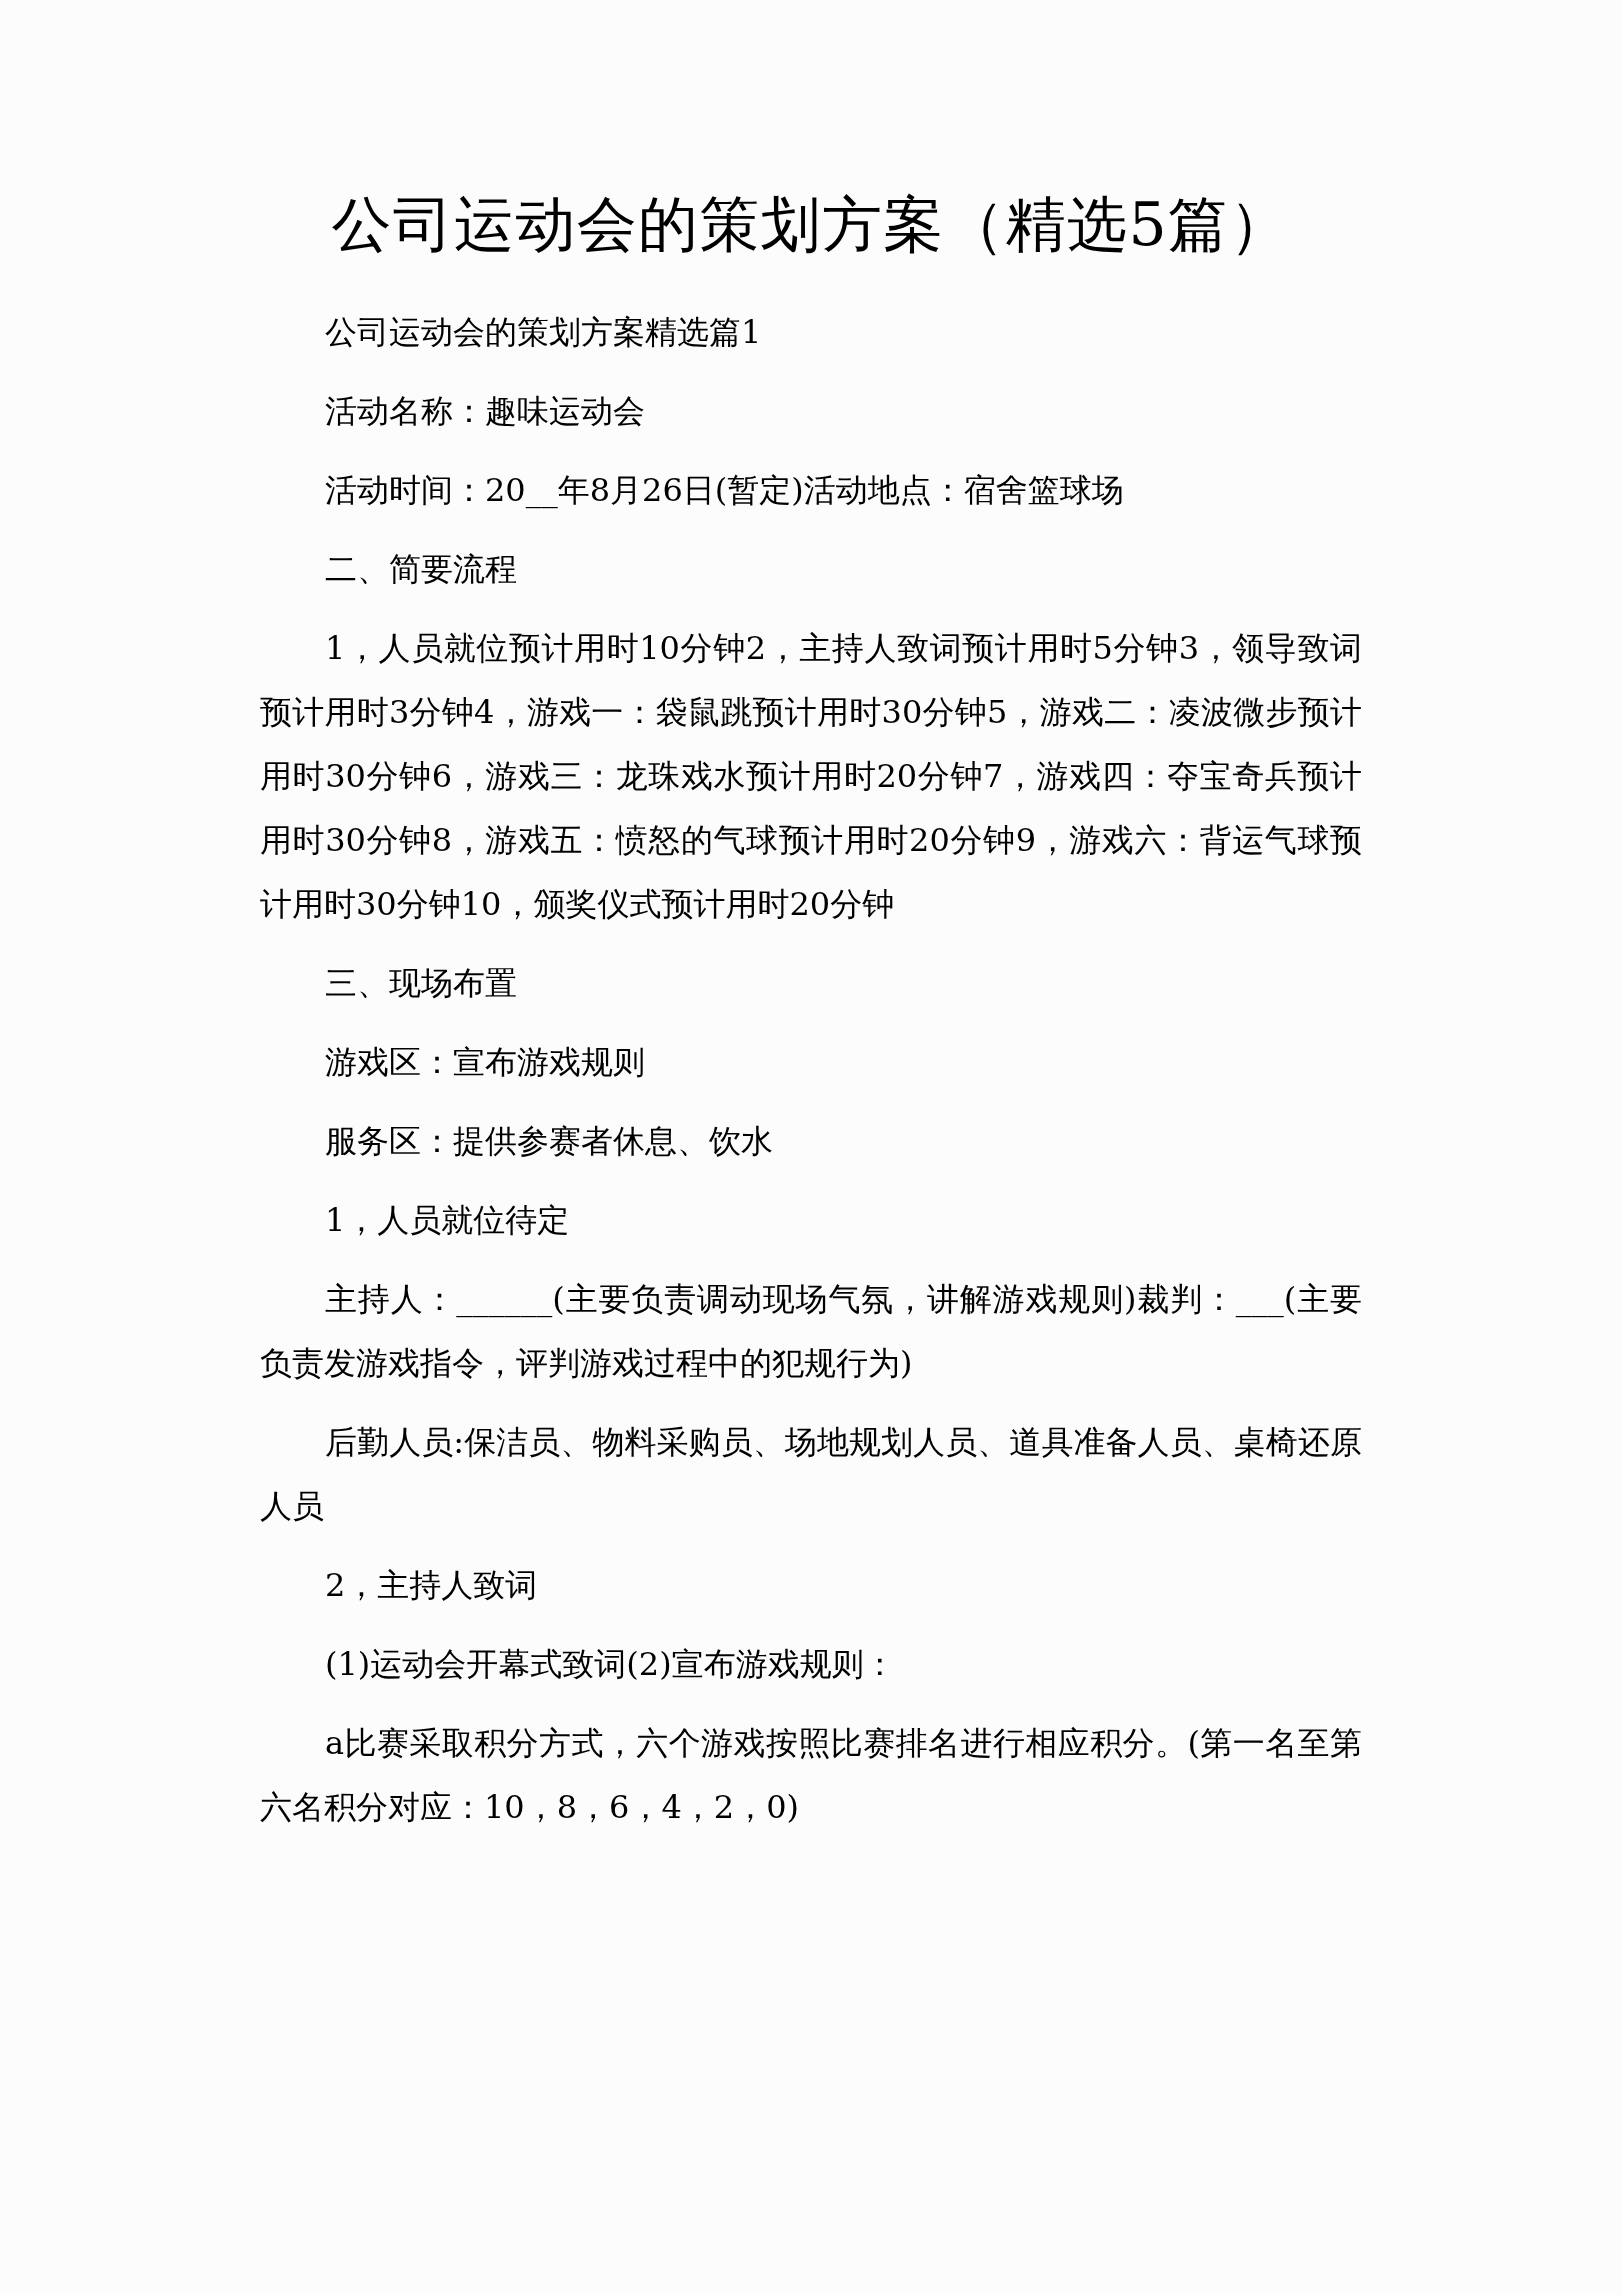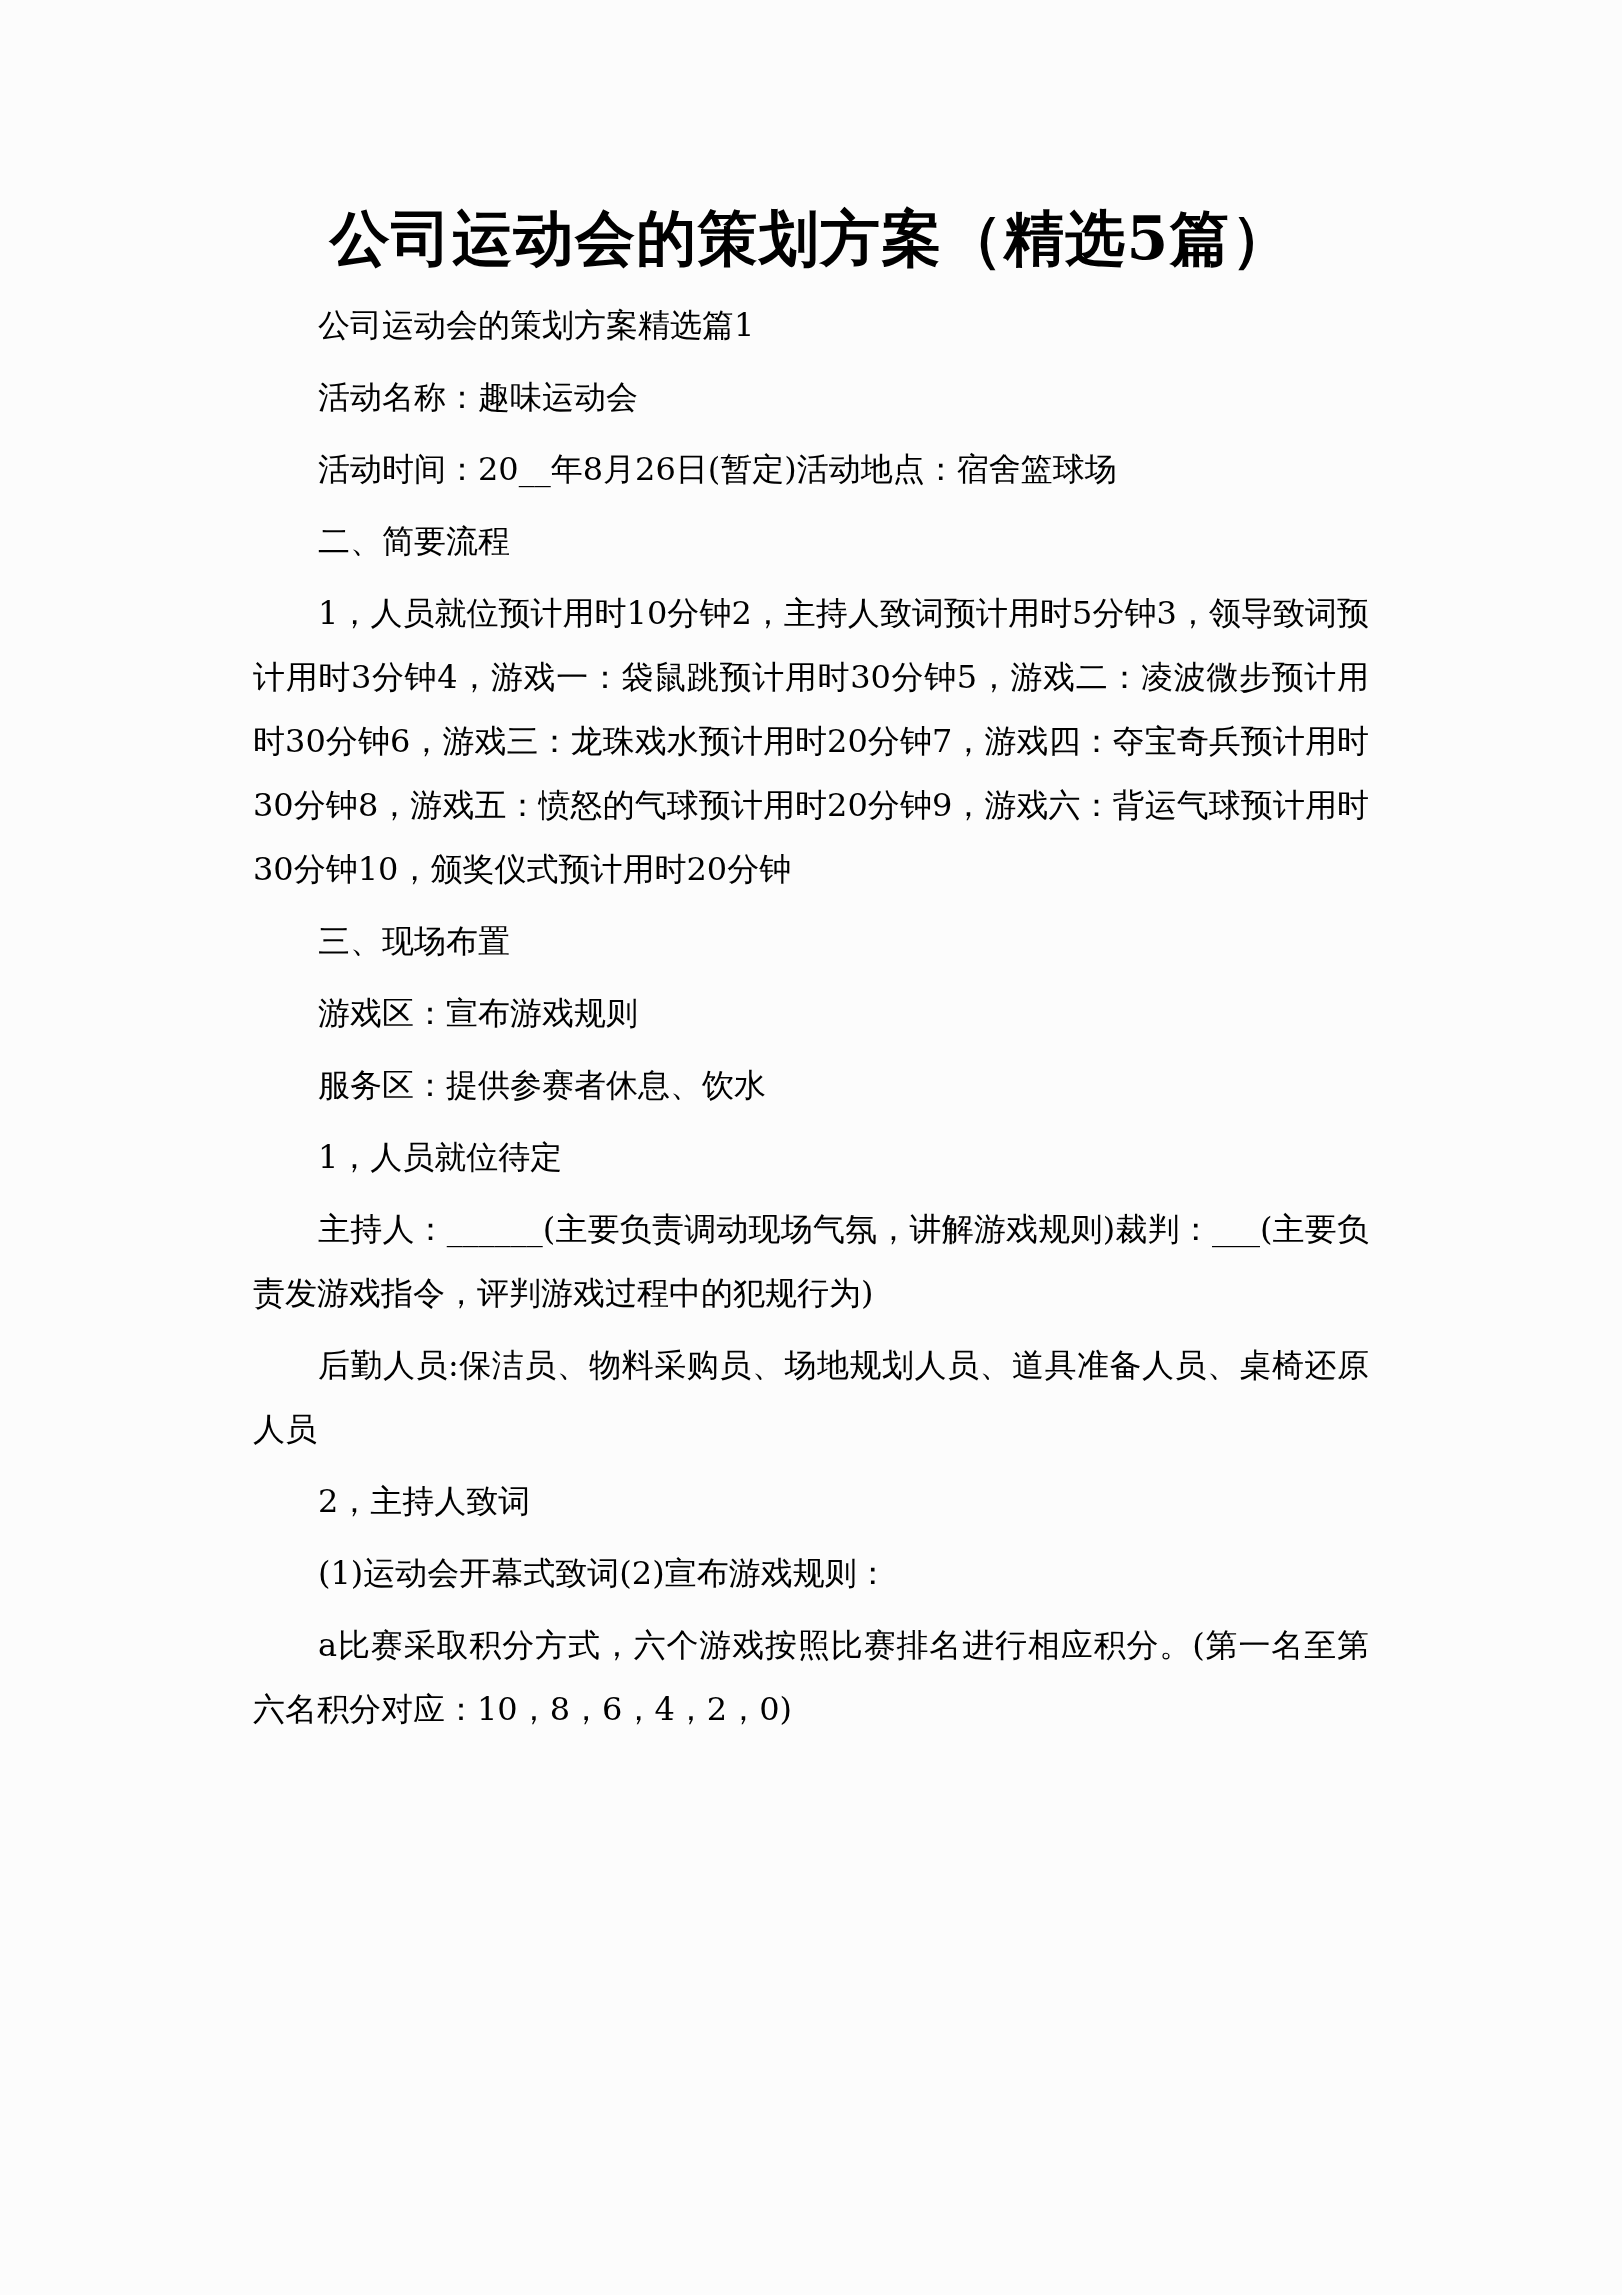--- a/index.html
+++ b/index.html
@@ -17,40 +17,40 @@
     }
     .page {
       position: absolute;
       left: 245px;
       top: 0;
       width: 1132px;
     }
     .doc-title {
       position: absolute;
       left: 0;
-      top: 196px;
+      top: 182px;
       width: 1132px;
       text-align: center;
       font-size: 60px;
       line-height: 85px;
-      font-weight: bold;
+      font-weight: normal;
       margin: 0;
       letter-spacing: 1.3px;
     }
     .body {
       position: absolute;
       left: 0;
       top: 285px;
       width: 1132px;
       font-size: 32px;
       line-height: 64px;
       text-align: justify;
     }
     .body p {
-      margin: 8px;
+      margin: 15px;
       text-indent: 65px;
     }
   </style>
 </head>
 <body>
 
 <div class="page">
   <h1 class="doc-title">公司运动会的策划方案（精选5篇）</h1>
 
   <div class="body">

